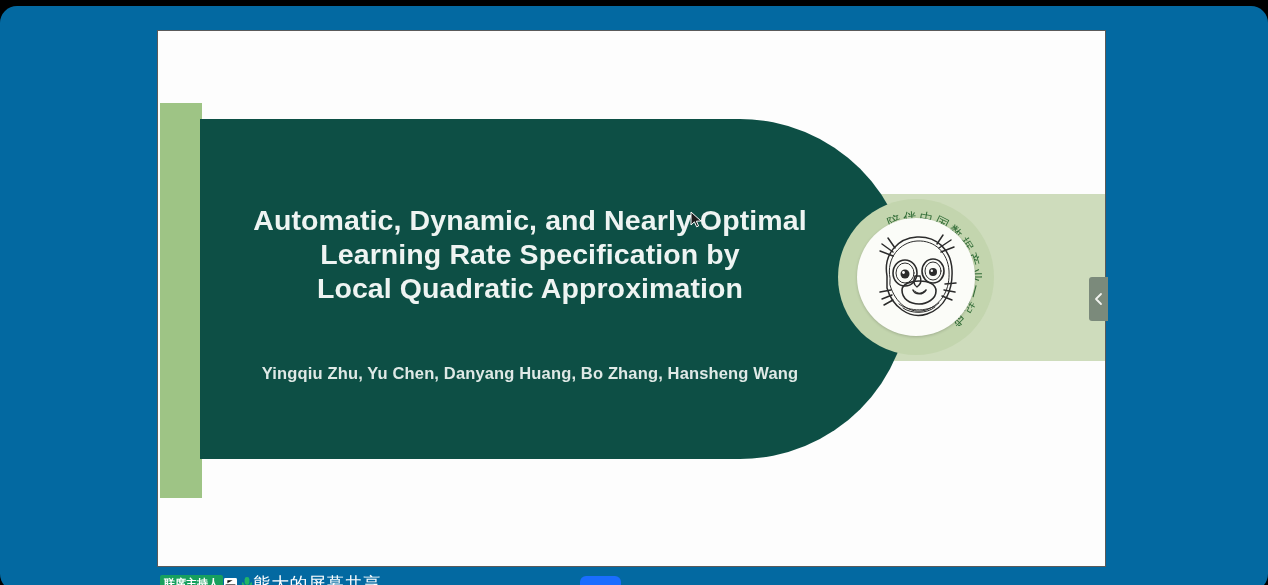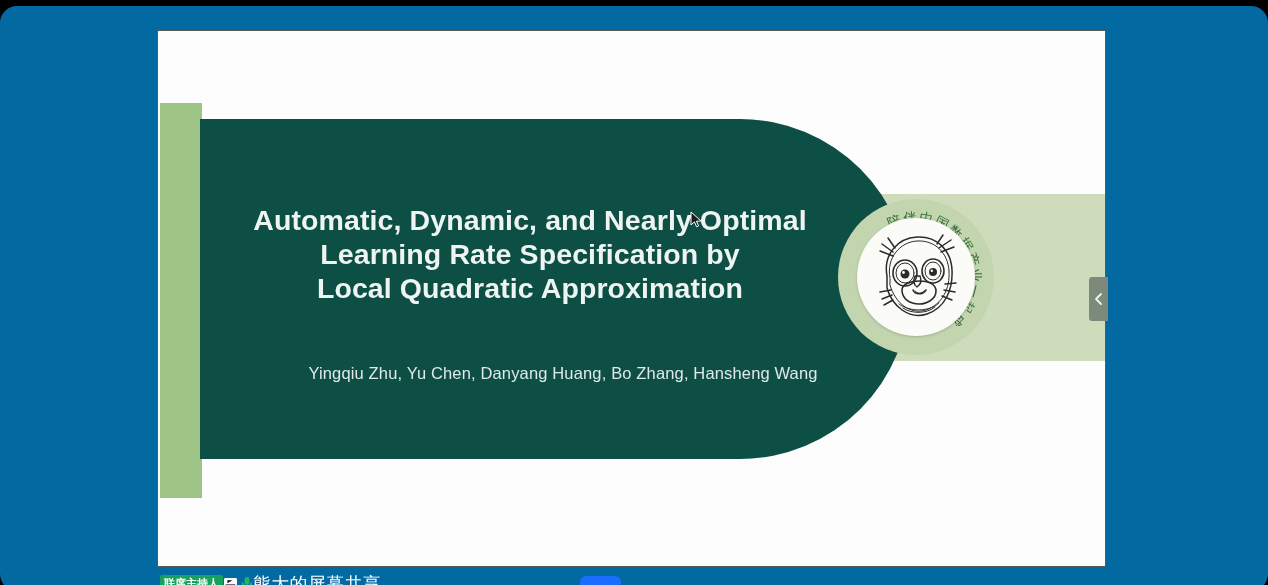--- a/index.html
+++ b/index.html
@@ -83,23 +83,22 @@
   }
 
   .slide-authors {
     position: absolute;
     left: 42px;
     top: 333px;
     width: 660px;
     text-align: center;
     color: #dfe9e6;
     font-size: 16.5px;
-    font-weight: 400;
+    font-weight: 700;
     letter-spacing: 0.15px;
-    padding-left: 33px;
   }
 
   
   .logo-wrap {
     position: absolute;
     left: 680px;
     top: 168px;
     width: 156px;
     height: 156px;
   }

